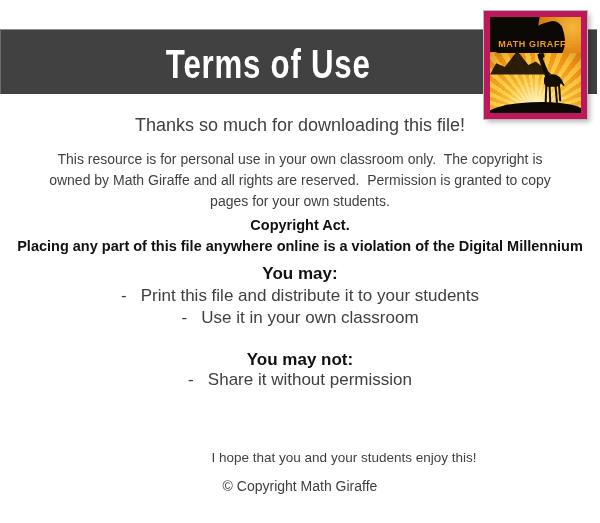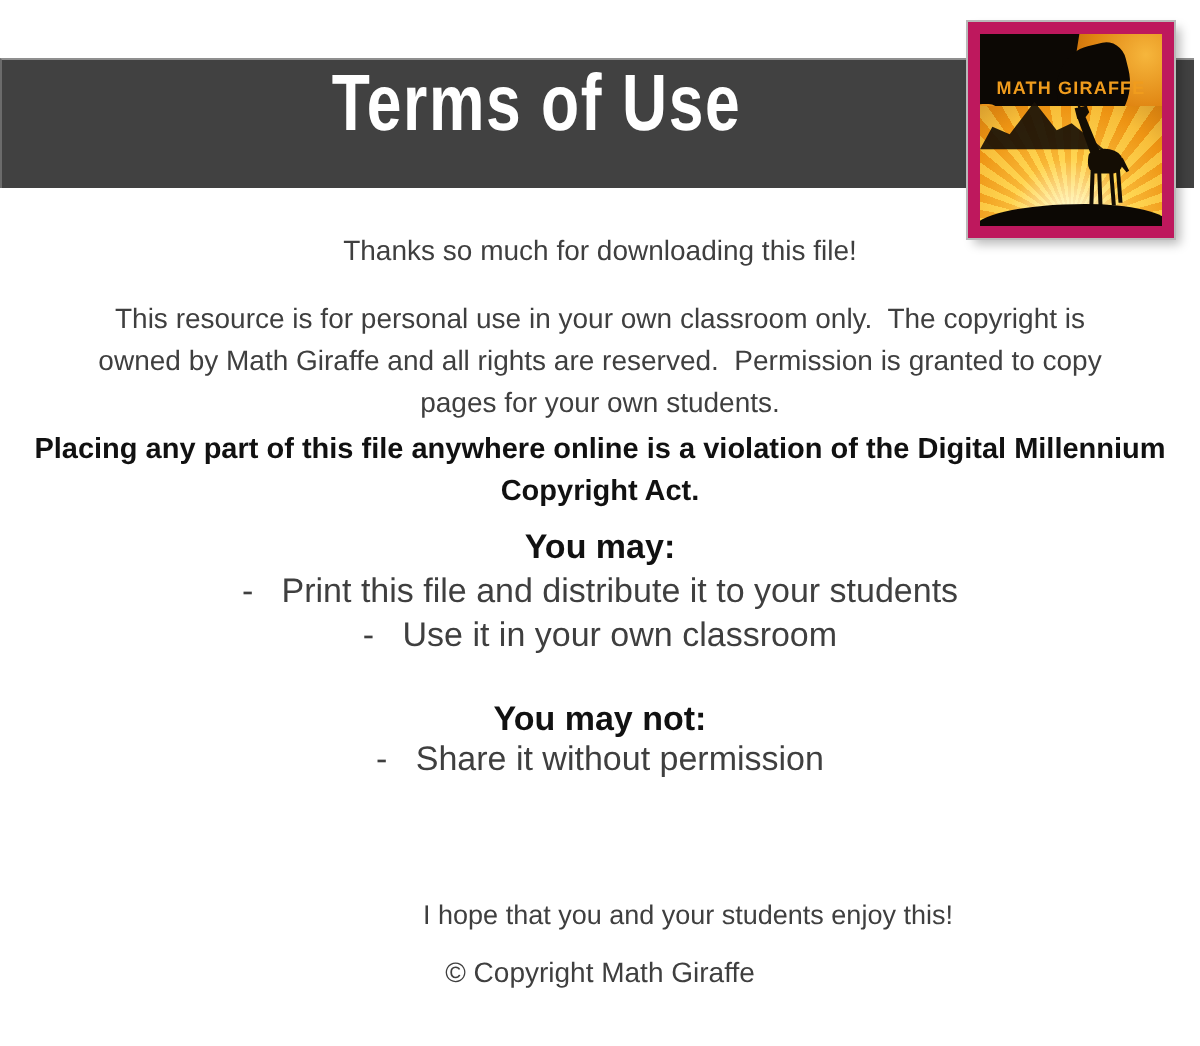--- a/index.html
+++ b/index.html
@@ -6,21 +6,21 @@
   body{
     width:600px;height:523px;position:relative;background:#ffffff;
     font-family:"Liberation Sans", sans-serif;color:#3f3f3f;overflow:hidden;
   }
   
   .header-bar{
     position:absolute;left:0;top:29px;width:596px;height:64px;
     background:#414141;border-top:1px solid #8f8f8f;border-left:1px solid #6b6b6b;
   }
   .title-wrap{
-    position:absolute;left:0;top:32px;width:537px;text-align:center;z-index:3;
+    position:absolute;left:0;top:44px;width:537px;text-align:center;z-index:3;
   }
   .title-wrap span{
     display:inline-block;color:#ffffff;font-size:40px;font-weight:bold;
     line-height:1;transform:scaleX(0.78);letter-spacing:1px;white-space:nowrap;
   }
   
   .logo{
     position:absolute;left:484px;top:11px;width:91px;height:96px;z-index:4;
     border:6px solid #be185d;background:#0c0804;
     box-shadow:0 0 0 1px #b9b9b9, 3px 3px 5px rgba(0,0,0,0.28);
@@ -56,21 +56,21 @@
     background:#0c0804;border-radius:60% 45% 0 0 / 90% 70% 0 0;
   }
   .giraffe{position:absolute;left:44%;bottom:5%;width:38%;height:62%;}
   .logo-brand{
     position:absolute;top:22px;left:2px;right:2px;text-align:center;z-index:5;
     color:#f09c1d;font-size:9px;font-weight:bold;letter-spacing:0.6px;white-space:nowrap;
   }
   
   .blk{position:absolute;left:0;width:600px;text-align:center;}
   .line{white-space:pre-wrap;}
-  .intro{top:116px;font-size:14px;line-height:18px;}
+  .intro{top:116px;font-size:18px;line-height:18px;}
   .paragraph{top:149px;font-size:14px;line-height:21px;}
   .paragraph .line{white-space:pre;}
   .dmca{top:215px;font-size:14.5px;line-height:21px;font-weight:bold;color:#111111;}
   .dmca .line{white-space:pre;}
   .sec-head{font-size:17px;font-weight:bold;color:#111111;line-height:20px;}
   .may-head{top:264px;}
   .may-list{top:285px;font-size:17px;line-height:22px;}
   .maynot-head{top:350px;}
   .maynot-list{top:369px;font-size:17px;line-height:22px;}
   .closing{top:450px;font-size:13.5px;line-height:16px;padding-left:44px;}
@@ -111,22 +111,22 @@
 
 <div class="blk intro">Thanks so much for downloading this file!</div>
 
 <div class="blk paragraph">
     <div class="line">This resource is for personal use in your own classroom only.  The copyright is</div>
     <div class="line">owned by Math Giraffe and all rights are reserved.  Permission is granted to copy</div>
     <div class="line">pages for your own students.</div>
   </div>
 
 <div class="blk dmca">
+    <div class="line">Copyright Act.</div>
     <div class="line">Placing any part of this file anywhere online is a violation of the Digital Millennium</div>
-    <div class="line">Copyright Act.</div>
   </div>
 
 <div class="blk sec-head may-head">You may:</div>
 <div class="blk may-list">
     <div class="line">-   Print this file and distribute it to your students</div>
     <div class="line">-   Use it in your own classroom</div>
   </div>
 
 <div class="blk sec-head maynot-head">You may not:</div>
 <div class="blk maynot-list">

